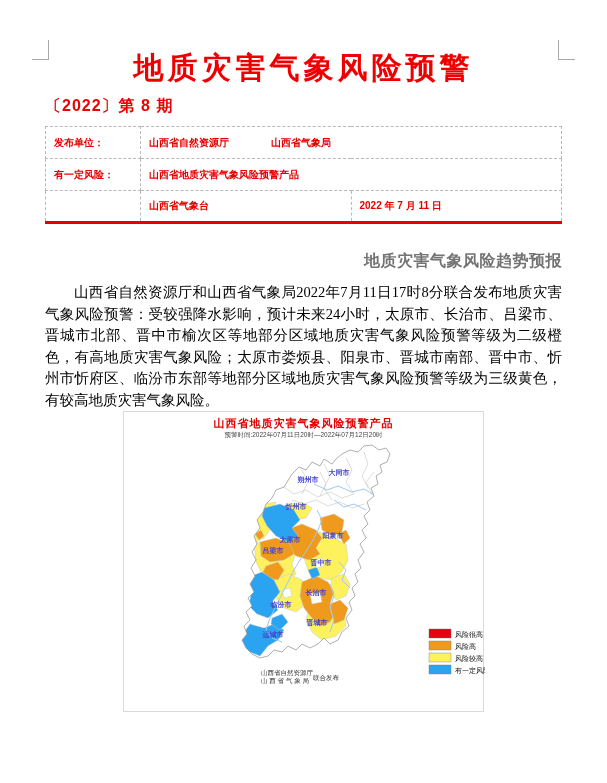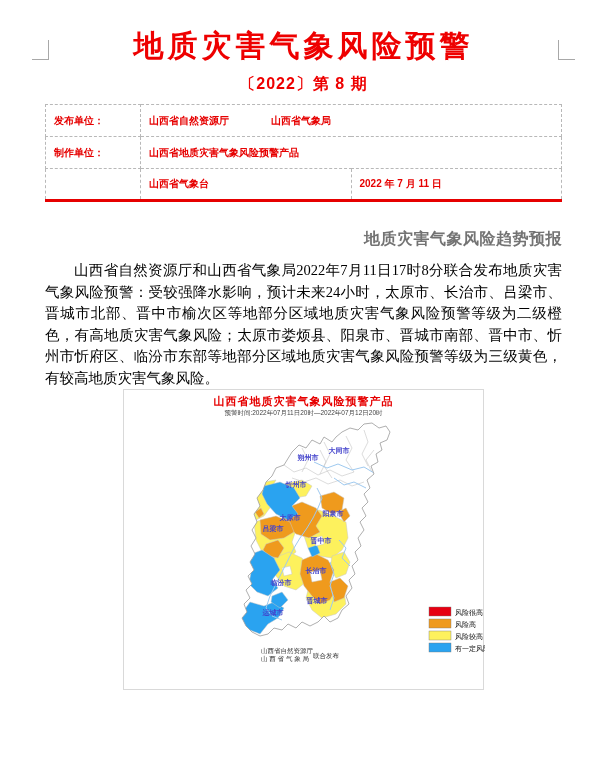--- a/index.html
+++ b/index.html
@@ -9,28 +9,28 @@
     font-family:"Liberation Sans","DejaVu Sans",sans-serif;
     color:#000;
   }
   .page { position:relative; width:607px; height:783px; background:#fff; }
 
   
   .mark { position:absolute; width:17px; height:20px; }
   .mark-tl { left:32px; top:40px; border-right:1px solid #a8a8a8; border-bottom:1px solid #a8a8a8; }
   .mark-tr { left:558px; top:40px; border-left:1px solid #a8a8a8; border-bottom:1px solid #a8a8a8; }
 
-  .content { padding:28px 45px 0 45px; }
+  .content { padding:50px 45px 0 45px; }
 
   .doc-title {
     text-align:center; color:#ee0000; font-weight:bold;
     font-size:30px; line-height:36px; letter-spacing:4px;
   }
   .doc-issue {
-    margin-top:10px; text-align:center; color:#ee0000;
+    margin-top:10px; color:#ee0000;
     font-weight:bold; font-size:16px; line-height:20px; letter-spacing:1px;
   }
 
   table.info-table {
     margin-top:10px; width:517px; border-collapse:collapse; table-layout:fixed;
     border:1px dashed #b8b8b8; border-bottom:3px solid #e60000;
   }
   table.info-table td {
     border:1px dashed #b8b8b8; border-bottom-color:#b8b8b8;
     height:32px; color:#e60000; font-weight:bold; font-size:10px;
@@ -96,21 +96,21 @@
 
     <table class="info-table">
       <tbody>
           <tr>
         <td class="col-label">发布单位：</td>
         <td colspan="2">
           <span>山西省自然资源厅</span><span class="unit-gap"></span><span>山西省气象局</span>
         </td>
       </tr>
       <tr>
-        <td class="col-label">制作单位：</td>
+        <td class="col-label">有一定风险：</td>
         <td colspan="2">山西省地质灾害气象风险预警产品</td>
       </tr>
       <tr>
         <td class="col-label"></td>
         <td>山西省气象台</td>
         <td class="col-date">2022 年 7 月 11 日</td>
       </tr>
     </tbody>
       </table>
 

